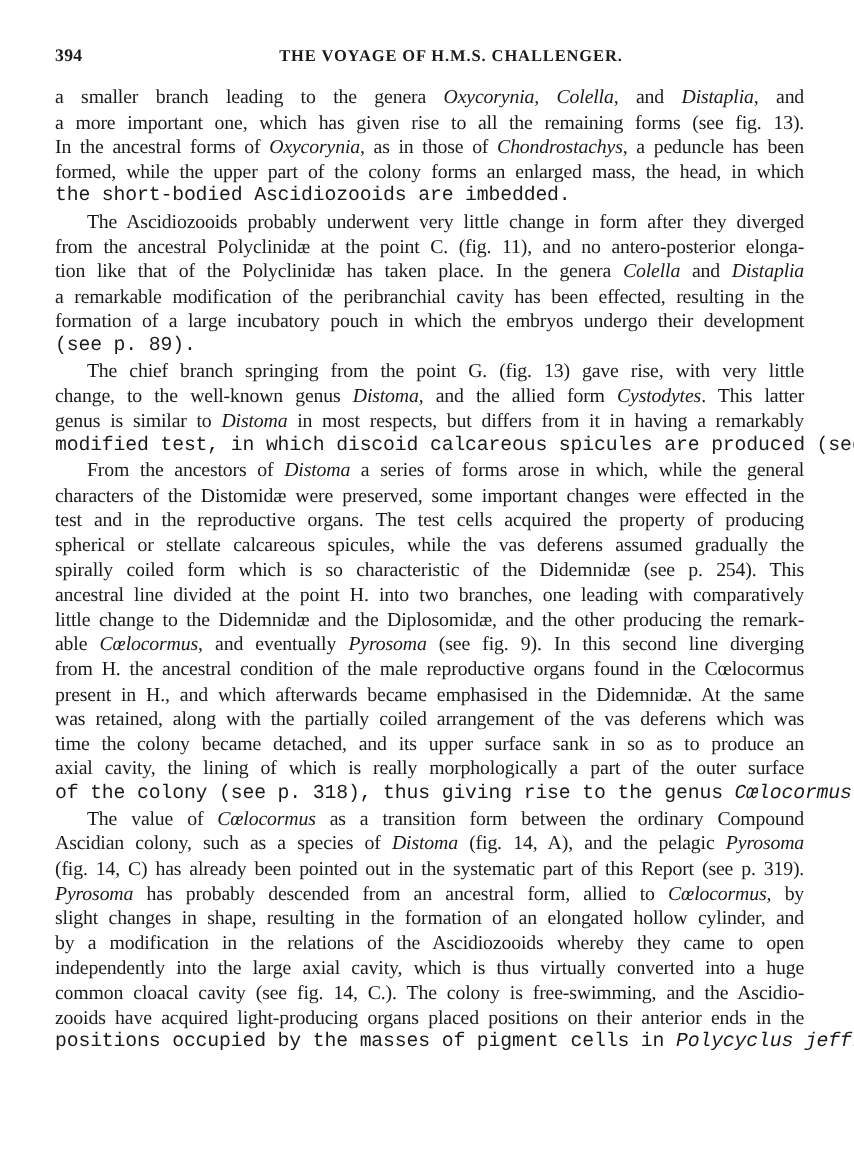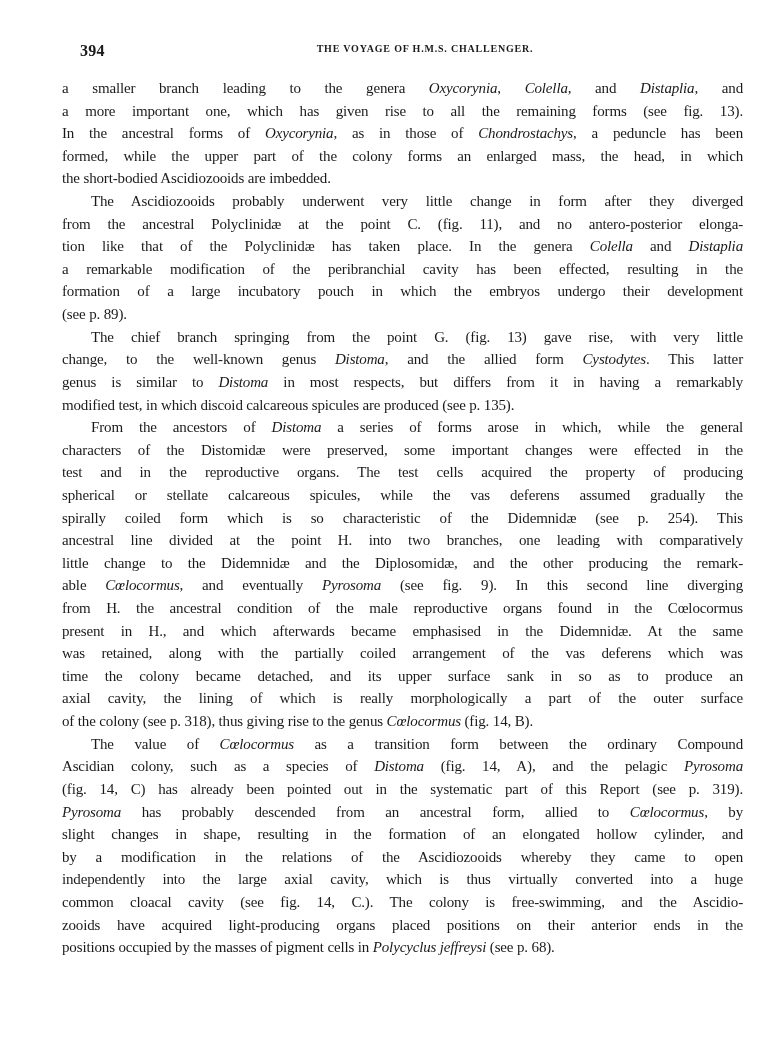--- a/index.html
+++ b/index.html
@@ -3,37 +3,37 @@
 <meta charset="utf-8">
 <style>
   html, body { margin: 0; padding: 0; background: #ffffff; }
   body {
     width: 776px; height: 1050px; position: relative; overflow: hidden;
     font-family: "Liberation Serif", "DejaVu Serif", serif;
     color: #1a1a1a;
   }
   .page-header {
     position: absolute; left: 50px; right: 46px; top: 42px; height: 24px;
-    font-size: 16px; font-weight: bold; margin-left: 30px;
+    font-size: 16px; font-weight: bold;
   }
   .page-number { position: absolute; left: 0; top: 0; letter-spacing: 0.3px; }
   .running-title {
     position: absolute; left: 0; right: 0; top: 1px; text-align: center;
-    font-size: 10px; letter-spacing: 0.8px; padding-left: 40px;
+    font-size: 15px; letter-spacing: 0.8px; padding-left: 40px;
   }
   .body-text {
-    position: absolute; left: 62px; width: 681px; top: 77px;
-    font-size: 15px; line-height: 22.62px;
+    position: absolute; left: 50px; width: 681px; top: 77px;
+    font-size: 18px; line-height: 22.62px;
     letter-spacing: -0.15px;
   }
   .line {
     display: block; white-space: nowrap; height: 22.62px;
     text-align: justify; text-align-last: justify;
   }
-  .line.last { text-align-last: left; }
+  .line.last { text-align-last: left; font-family: Liberation Mono, monospace; }
   .line.indent { padding-left: 29px; }
   i { font-style: italic; }
 </style>
 </head>
 <body>
 
 <div class="page-header">
   <span class="page-number">394</span>
   <span class="running-title">THE VOYAGE OF H.M.S. CHALLENGER.</span>
 </div>

